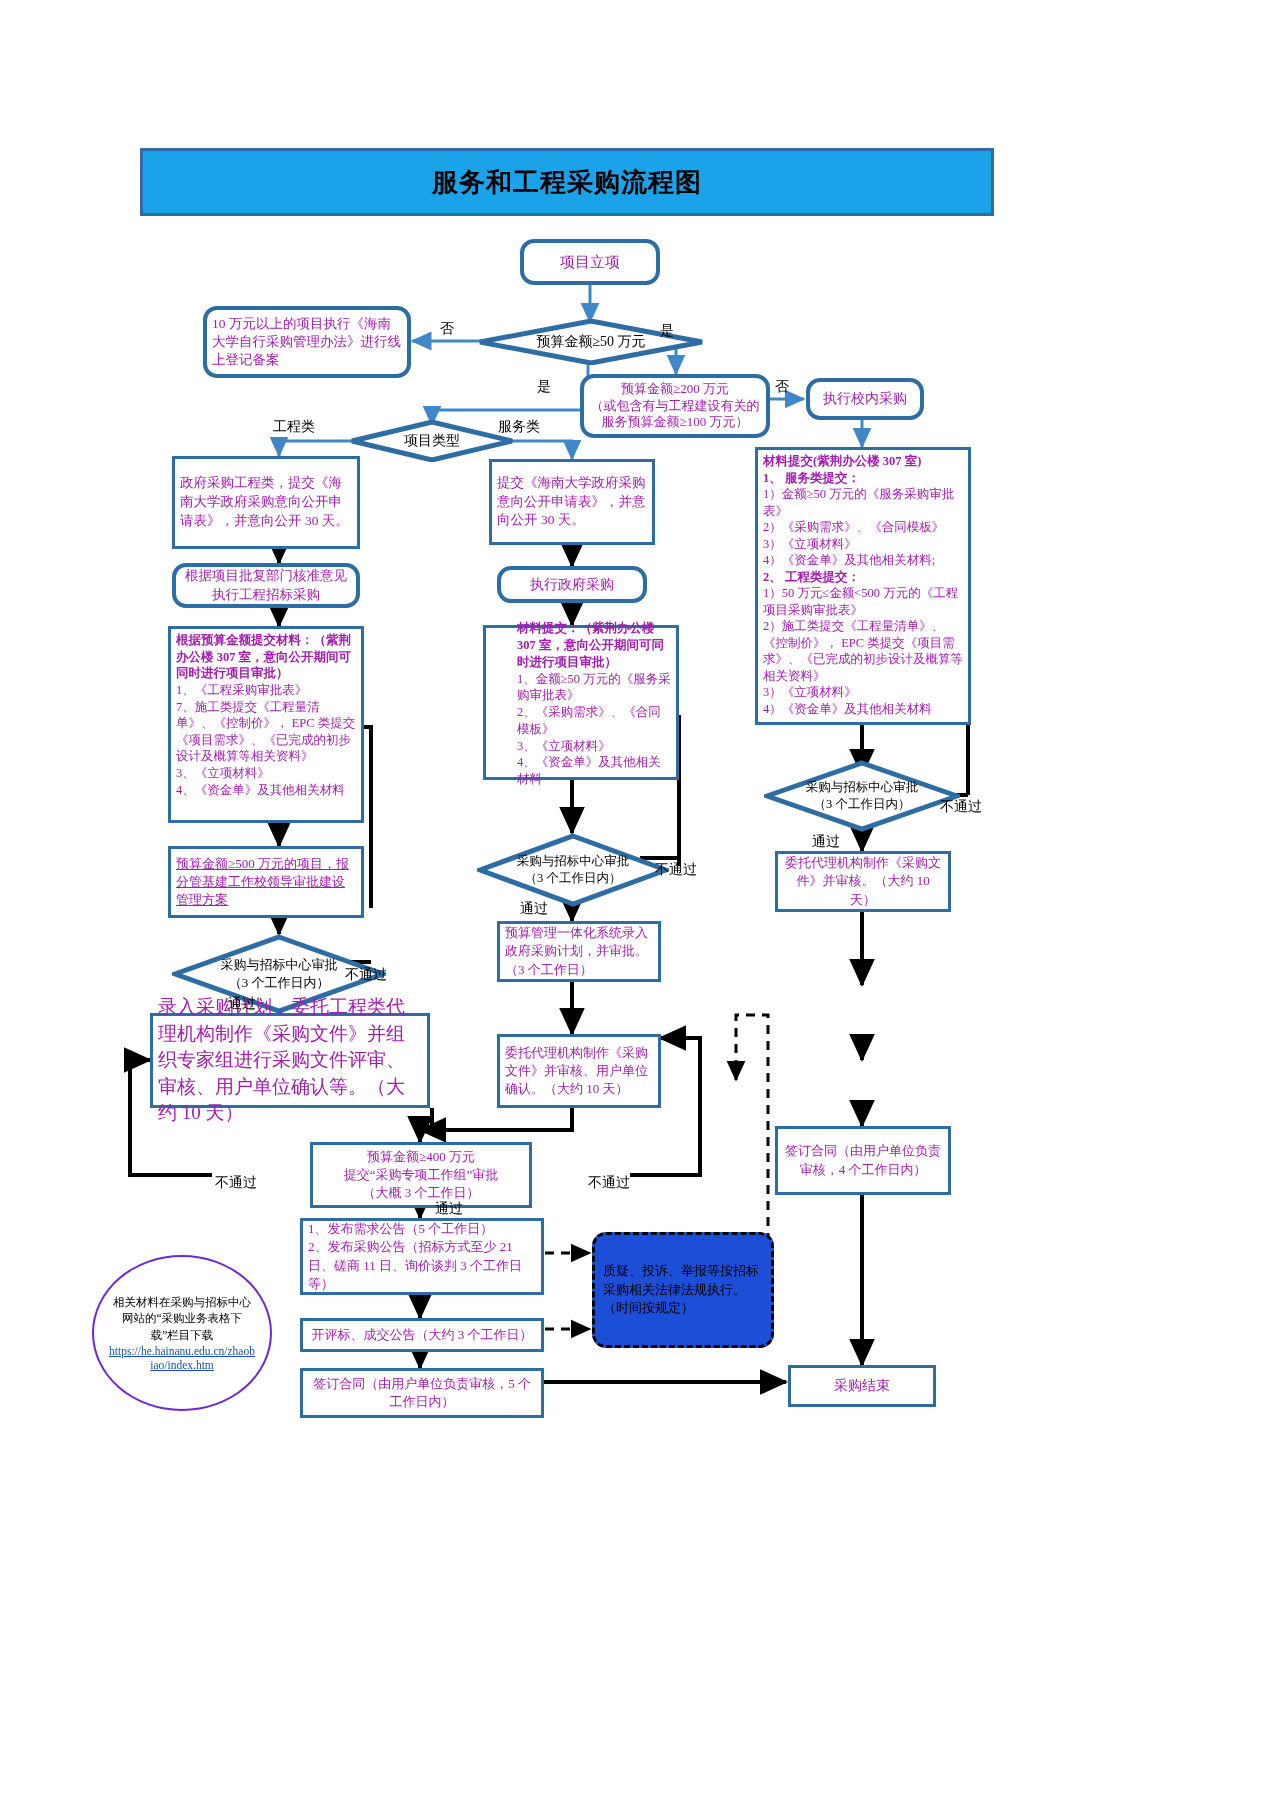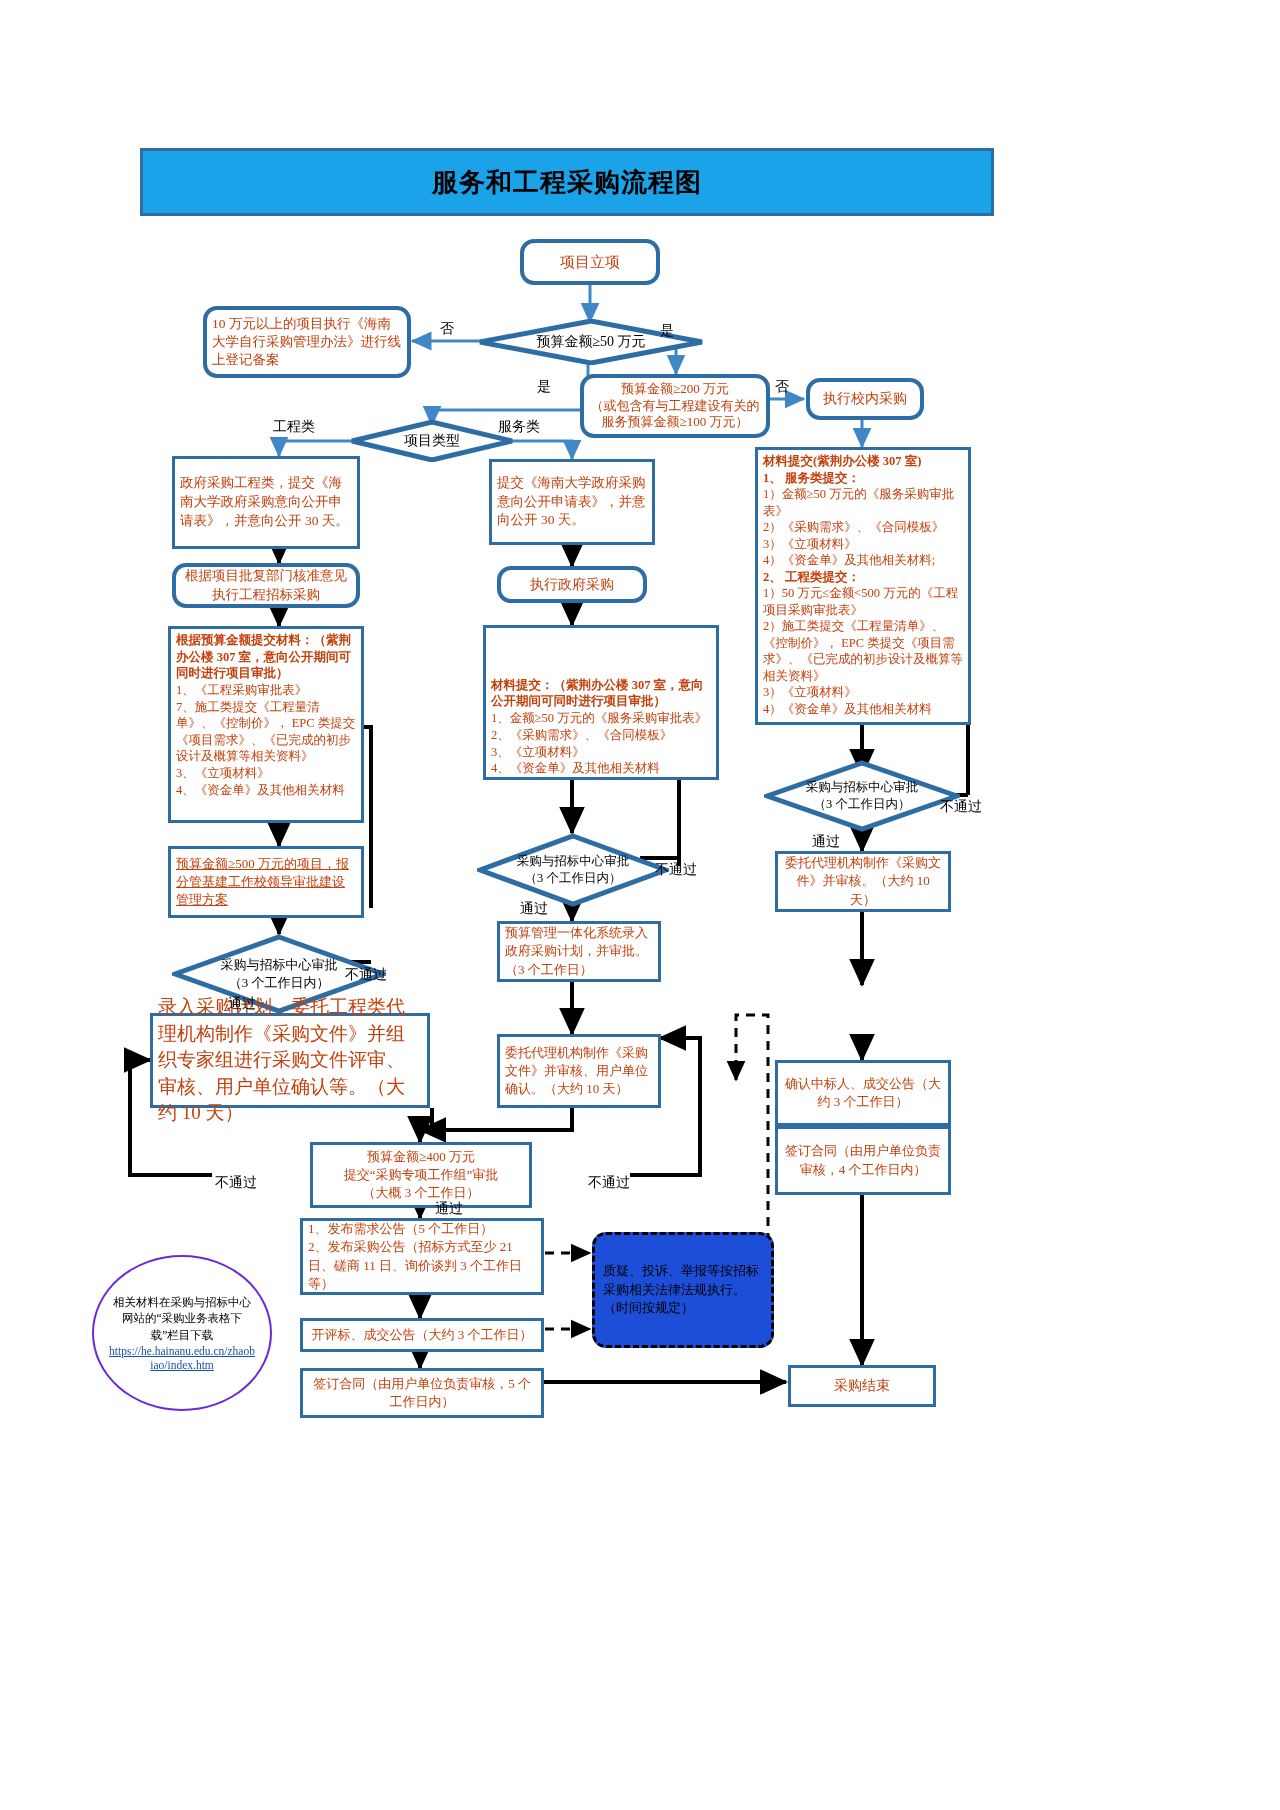--- a/index.html
+++ b/index.html
@@ -1,20 +1,20 @@
 <!DOCTYPE html>
 <html><head>
 <meta charset="utf-8">
 <style>
   html,body{margin:0;padding:0;background:#fff;}
   body{font-family:"Liberation Serif","DejaVu Serif",serif;}
   #page{position:relative;width:1280px;height:1810px;background:#fff;overflow:hidden;}
   #svg-layer{position:absolute;left:0;top:0;width:1280px;height:1810px;}
   .node{position:absolute;box-sizing:border-box;display:flex;align-items:center;justify-content:center;
-        background:#fff;color:#c2410c;z-index:5;}
+        background:#fff;color:#a21caf;z-index:5;}
   .rect{border:3px solid #2e6da4;}
   .round{border:4px solid #2e6da4;border-radius:14px;}
   .rect .inner,.round .inner{width:100%;padding:0 5px;box-sizing:border-box;}
   .ctr{text-align:center;}
   .lft{text-align:left;}
   .b{font-weight:bold;}
   .label{position:absolute;z-index:6;color:#000;white-space:nowrap;}
   .dia{position:absolute;z-index:4;}
   .dia .dtext{position:absolute;left:0;top:0;width:100%;height:100%;display:flex;align-items:center;
       justify-content:center;text-align:center;z-index:6;}
@@ -145,21 +145,21 @@
   <div class="node rect" style="left:168px;top:626px;width:196px;height:197px;align-items:flex-start;">
     <div class="inner lft" style="font-size:12.5px;line-height:1.33;padding-top:3px;">
       <div class="b">根据预算金额提交材料：（紫荆办公楼 307 室，意向公开期间可同时进行项目审批）</div>
       <div>1、《工程采购审批表》</div>
       <div>7、施工类提交《工程量清单》、《控制价》， EPC 类提交《项目需求》、《已完成的初步设计及概算等相关资料》</div>
       <div>3、《立项材料》</div>
       <div>4、《资金单》及其他相关材料</div>
     </div>
   </div>
 
-  <div class="node rect" style="left:483px;top:625px;width:236px;height:155px;align-items:flex-end;">
+  <div class="node rect" style="left:483px;top:625px;width:196px;height:155px;align-items:center;padding-left:26px;">
     <div class="inner lft" style="font-size:12.5px;line-height:1.34;padding-top:3px;">
       <div class="b">材料提交：（紫荆办公楼 307 室，意向公开期间可同时进行项目审批）</div>
       <div>1、金额≥50 万元的《服务采购审批表》</div>
       <div>2、《采购需求》、《合同模板》</div>
       <div>3、《立项材料》</div>
       <div>4、《资金单》及其他相关材料</div>
     </div>
   </div>
 
   <div class="node rect" style="left:755px;top:447px;width:216px;height:278px;align-items:flex-start;">
@@ -216,23 +216,20 @@
 
   <div class="node rect" style="left:497px;top:1034px;width:164px;height:74px;">
     <span class="inner lft" style="font-size:13px;line-height:1.4;">委托代理机构制作《采购文件》并审核、用户单位确认。（大约 10 天）</span>
   </div>
 
   <div class="node rect" style="left:775px;top:851px;width:176px;height:61px;">
     <span class="inner ctr" style="font-size:13px;line-height:1.4;">委托代理机构制作《采购文件》并审核。（大约 10 天）</span>
   </div>
 
 
-  <div class="node rect" style="left:775px;top:1060px;width:176px;height:66px;">
-    <span class="inner ctr" style="font-size:13px;line-height:1.4;">确认中标人、成交公告（大约 3 个工作日）</span>
-  </div>
 
   <div class="node rect" style="left:775px;top:1126px;width:176px;height:69px;">
     <span class="inner ctr" style="font-size:13px;line-height:1.4;">签订合同（由用户单位负责审核，4 个工作日内）</span>
   </div>
 
   <div class="node rect" style="left:310px;top:1142px;width:222px;height:66px;">
     <span class="inner ctr" style="font-size:13px;line-height:1.4;white-space:pre-line;">预算金额≥400 万元
 提交“采购专项工作组”审批
 （大概 3 个工作日）</span>
   </div>

